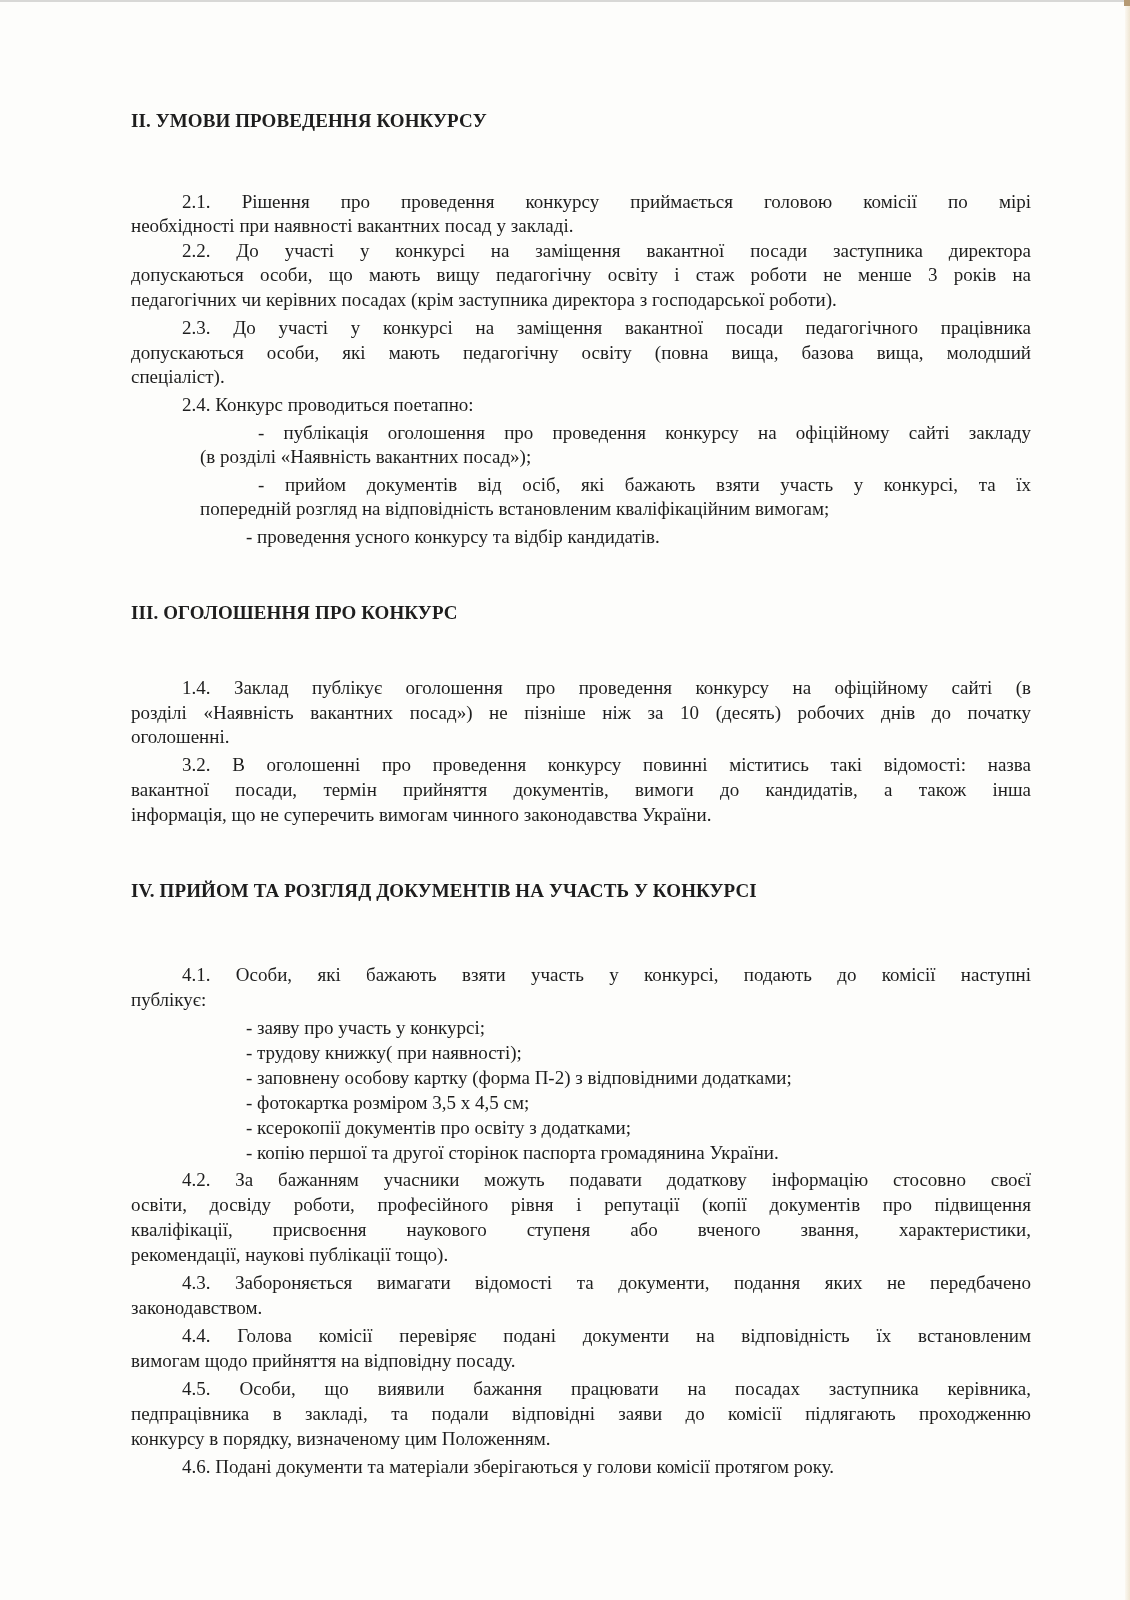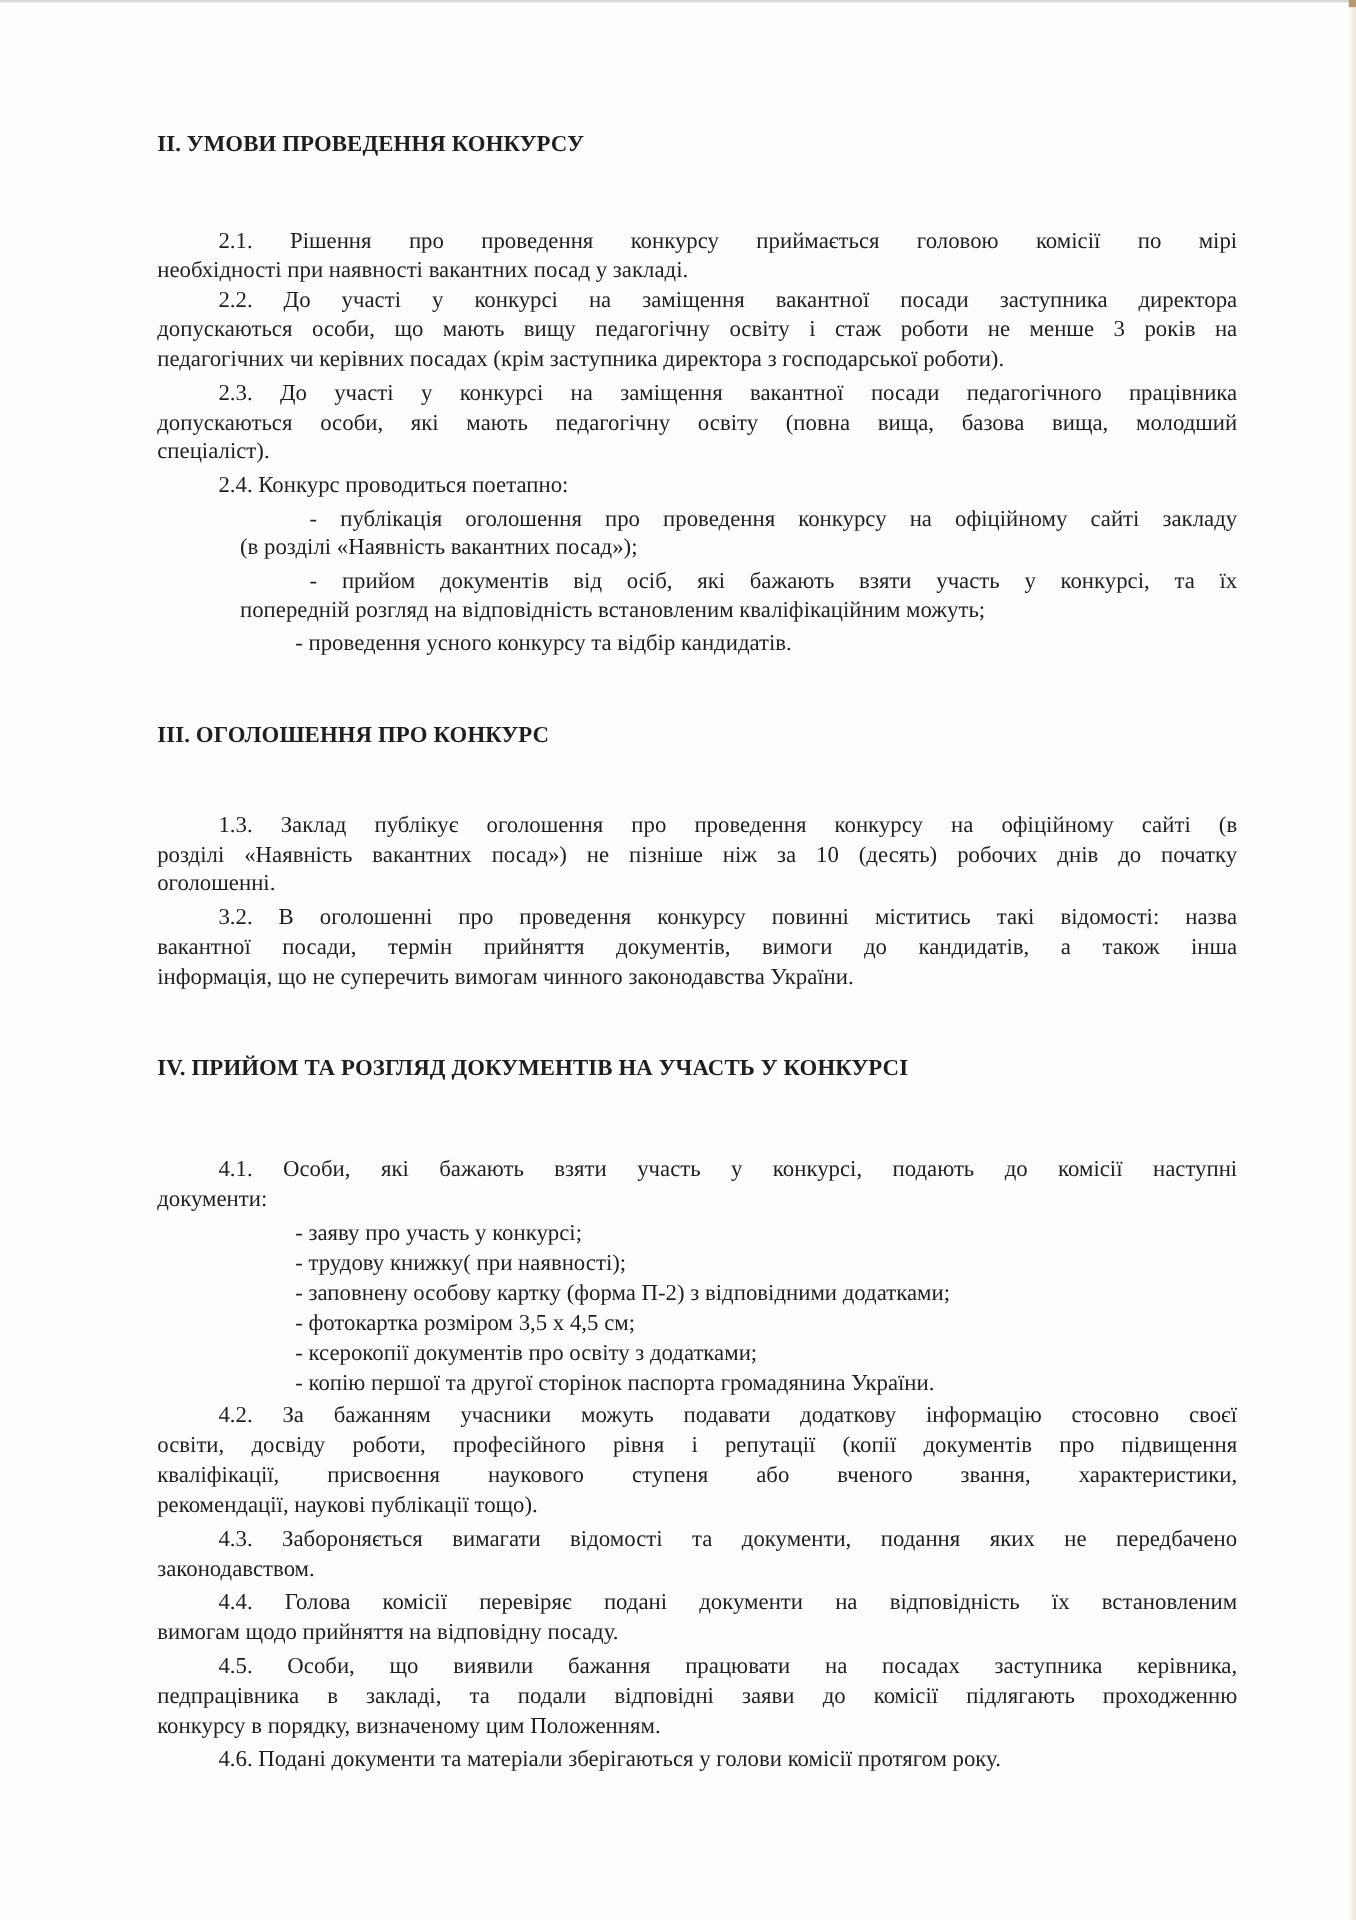--- a/index.html
+++ b/index.html
@@ -46,36 +46,36 @@
   <div class="line j ind1" style="top:239px">2.2. До участі у конкурсі на заміщення вакантної посади заступника директора</div>
   <div class="line j" style="top:263px">допускаються особи, що мають вищу педагогічну освіту і стаж роботи не менше 3 років на</div>
   <div class="line" style="top:288px">педагогічних чи керівних посадах (крім заступника директора з господарської роботи).</div>
   <div class="line j ind1" style="top:316px">2.3. До участі у конкурсі на заміщення вакантної посади педагогічного працівника</div>
   <div class="line j" style="top:341px">допускаються особи, які мають педагогічну освіту (повна вища, базова вища, молодший</div>
   <div class="line" style="top:365px">спеціаліст).</div>
   <div class="line ind1" style="top:393px">2.4. Конкурс проводиться поетапно:</div>
   <div class="line j ind2" style="top:421px">- публікація оголошення про проведення конкурсу на офіційному сайті закладу</div>
   <div class="line ind2w" style="top:445px">(в розділі «Наявність вакантних посад»);</div>
   <div class="line j ind2" style="top:473px">- прийом документів від осіб, які бажають взяти участь у конкурсі, та їх</div>
-  <div class="line ind2w" style="top:497px">попередній розгляд на відповідність встановленим кваліфікаційним можуть;</div>
+  <div class="line ind2w" style="top:497px">попередній розгляд на відповідність встановленим кваліфікаційним вимогам;</div>
   <div class="line ind3" style="top:525px">- проведення усного конкурсу та відбір кандидатів.</div>
 
   <div class="h" style="top:602px">III. ОГОЛОШЕННЯ ПРО КОНКУРС</div>
 
-  <div class="line j ind1" style="top:676px">1.3. Заклад публікує оголошення про проведення конкурсу на офіційному сайті (в</div>
+  <div class="line j ind1" style="top:676px">1.4. Заклад публікує оголошення про проведення конкурсу на офіційному сайті (в</div>
   <div class="line j" style="top:701px">розділі «Наявність вакантних посад») не пізніше ніж за 10 (десять) робочих днів до початку</div>
   <div class="line" style="top:725px">оголошенні.</div>
   <div class="line j ind1" style="top:753px">3.2. В оголошенні про проведення конкурсу повинні міститись такі відомості: назва</div>
   <div class="line j" style="top:778px">вакантної посади, термін прийняття документів, вимоги до кандидатів, а також інша</div>
   <div class="line" style="top:803px">інформація, що не суперечить вимогам чинного законодавства України.</div>
 
   <div class="h" style="top:880px">IV. ПРИЙОМ ТА РОЗГЛЯД ДОКУМЕНТІВ НА УЧАСТЬ У КОНКУРСІ</div>
 
   <div class="line j ind1" style="top:963px">4.1. Особи, які бажають взяти участь у конкурсі, подають до комісії наступні</div>
-  <div class="line" style="top:988px">документи:</div>
+  <div class="line" style="top:988px">публікує:</div>
   <div class="line" style="top:1016px; padding-left:115px">- заяву про участь у конкурсі;</div>
   <div class="line" style="top:1041px; padding-left:115px">- трудову книжку( при наявності);</div>
   <div class="line" style="top:1066px; padding-left:115px">- заповнену особову картку (форма П-2) з відповідними   додатками;</div>
   <div class="line" style="top:1091px; padding-left:115px">- фотокартка розміром 3,5 х 4,5 см;</div>
   <div class="line" style="top:1116px; padding-left:115px">- ксерокопії документів про освіту з додатками;</div>
   <div class="line" style="top:1141px; padding-left:115px">- копію першої та другої сторінок паспорта громадянина України.</div>
   <div class="line j ind1" style="top:1168px">4.2. За бажанням учасники можуть подавати додаткову інформацію стосовно своєї</div>
   <div class="line j" style="top:1193px">освіти, досвіду роботи, професійного рівня і репутації (копії документів про підвищення</div>
   <div class="line j" style="top:1218px">кваліфікації, присвоєння наукового ступеня або вченого звання, характеристики,</div>
   <div class="line" style="top:1243px">рекомендації, наукові публікації тощо).</div>

